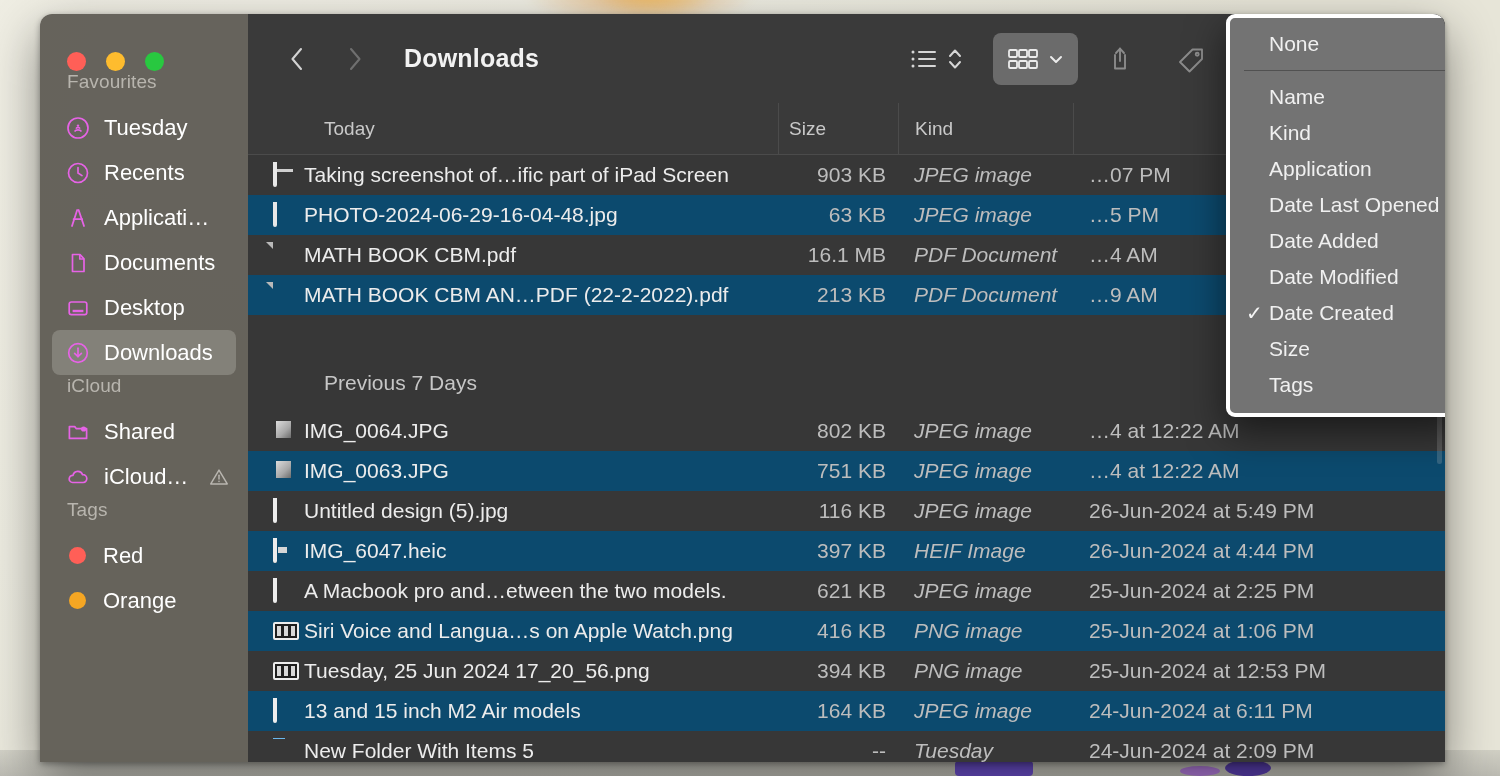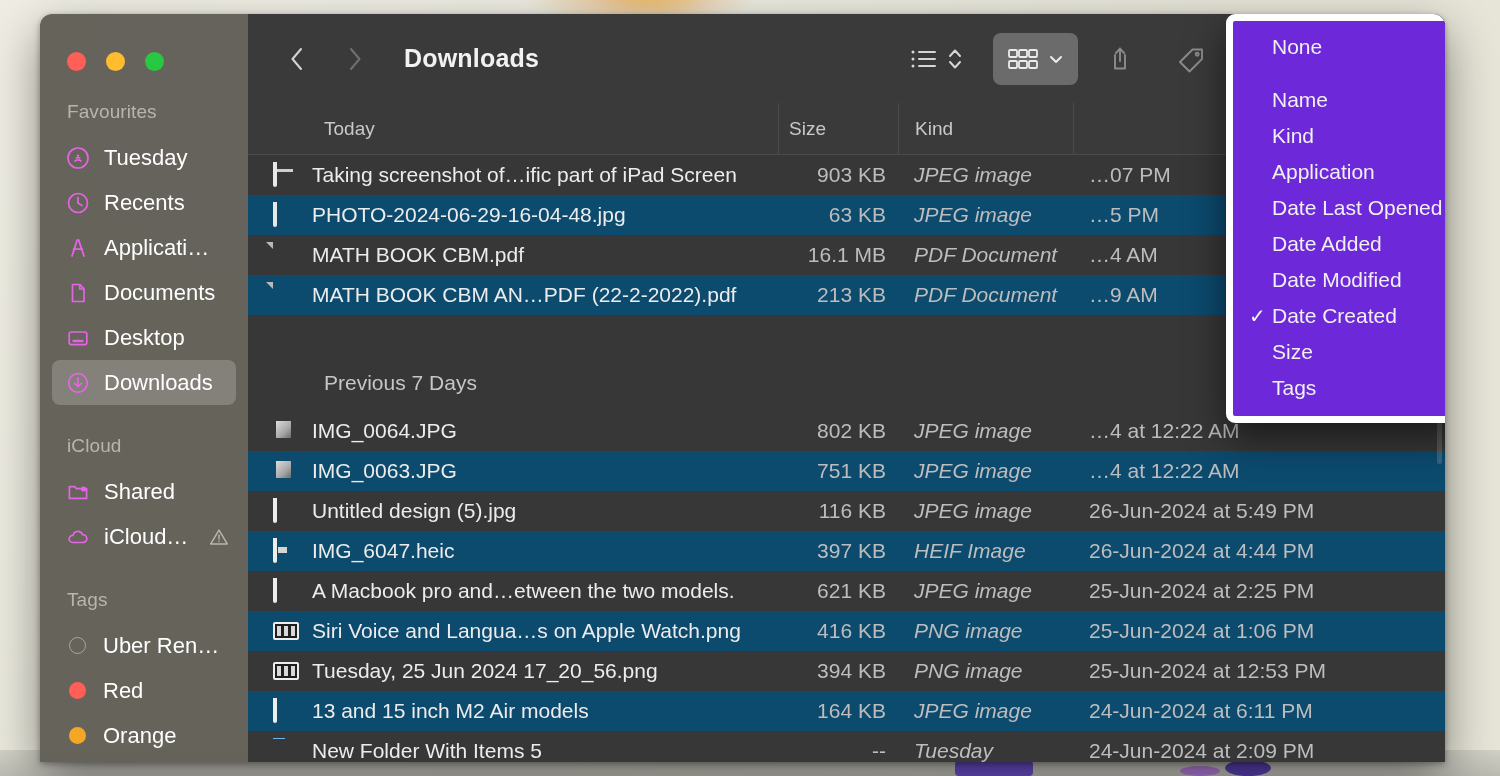--- a/index.html
+++ b/index.html
@@ -76,21 +76,20 @@
   .light { width: 19px; height: 19px; border-radius: 50%; }
   .light.red    { background: #ff5f57; }
   .light.yellow { background: #febc2e; }
   .light.green  { background: #28c840; }
 
   .side-section-title {
     color: #b8b5ae;
     font-size: 19px;
     font-weight: 400;
     padding: 0 0 0 27px;
-    margin-top: 30px;
     margin-bottom: 12px;
     letter-spacing: .1px;
   }
   #sidebar-list { padding: 0 12px; }
   .side-item {
     display: flex;
     align-items: center;
     gap: 13px;
     height: 45px;
     padding-left: 13px;
@@ -199,21 +198,21 @@
     height: 40px;
     display: flex;
     align-items: center;
     color: #ececec;
     font-size: 21px;
     background: #373737;
   }
   .f-row.alt { background: #0c4a6e; }
   .f-name {
     width: 530px; flex: 0 0 530px;
-    display: flex; align-items: center; gap: 13px;
+    display: flex; align-items: center; gap: 5px;
     padding-left: 25px;
     white-space: nowrap; overflow: hidden;
   }
   .f-size {
     width: 120px; flex: 0 0 120px;
     text-align: right;
     color: #bdbdbd;
     padding-right: 12px;
   }
   .f-kind {
@@ -314,23 +313,23 @@
     content: ""; position: absolute; left: 0; top: -4px;
     width: 12px; height: 5px; background: #6cb8ec; border-radius: 2px 2px 0 0;
   }
 
   
   #dropdown {
     position: absolute;
     left: 978px;
     top: 0px;
     width: 237px;
-    background: #6d28d9;
+    background: #737373;
     border-radius: 9px;
-    border: 7px solid #ffffff;
+    border: 4px solid #ffffff;
     box-shadow: 0 14px 38px rgba(0,0,0,.55);
     padding: 8px 0 10px 0;
     z-index: 40;
   }
   .menu-item {
     height: 36px;
     display: flex;
     align-items: center;
     color: #f0f0f0;
     font-size: 21px;
@@ -476,24 +475,20 @@
             <path d="M12 10v4.1" stroke-linecap="round"></path>
             <circle cx="12" cy="16.8" r=".85" fill="#b9b6b0" stroke="none"></circle>
           </svg>
         </span>
       </div>
     </div>
 
     <div class="side-section-title">Tags</div>
     <div id="sidebar-list-tags" style="padding:0 12px;">
 
-      <div class="side-item">
-        <span class="tag-dot hollow"></span>
-        <span class="side-label">Uber Ren…</span>
-      </div>
 
       <div class="side-item">
         <span class="tag-dot" style="background:#ff5f57;"></span>
         <span class="side-label">Red</span>
       </div>
 
       <div class="side-item">
         <span class="tag-dot" style="background:#f5a623;"></span>
         <span class="side-label">Orange</span>
       </div>

